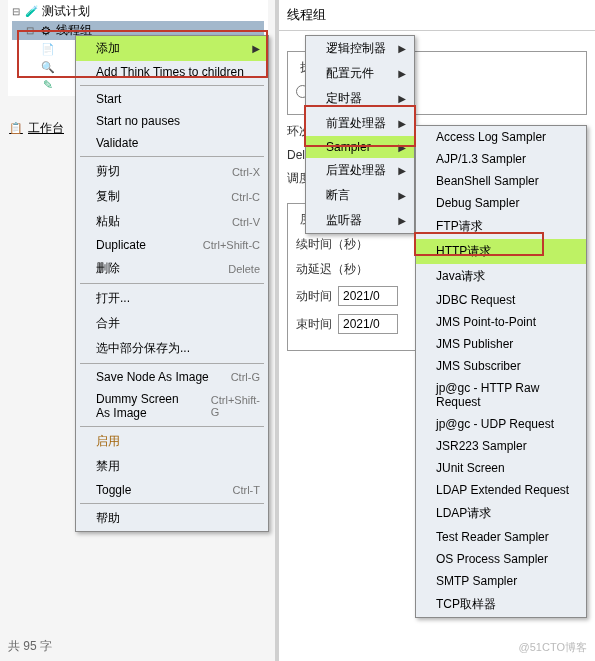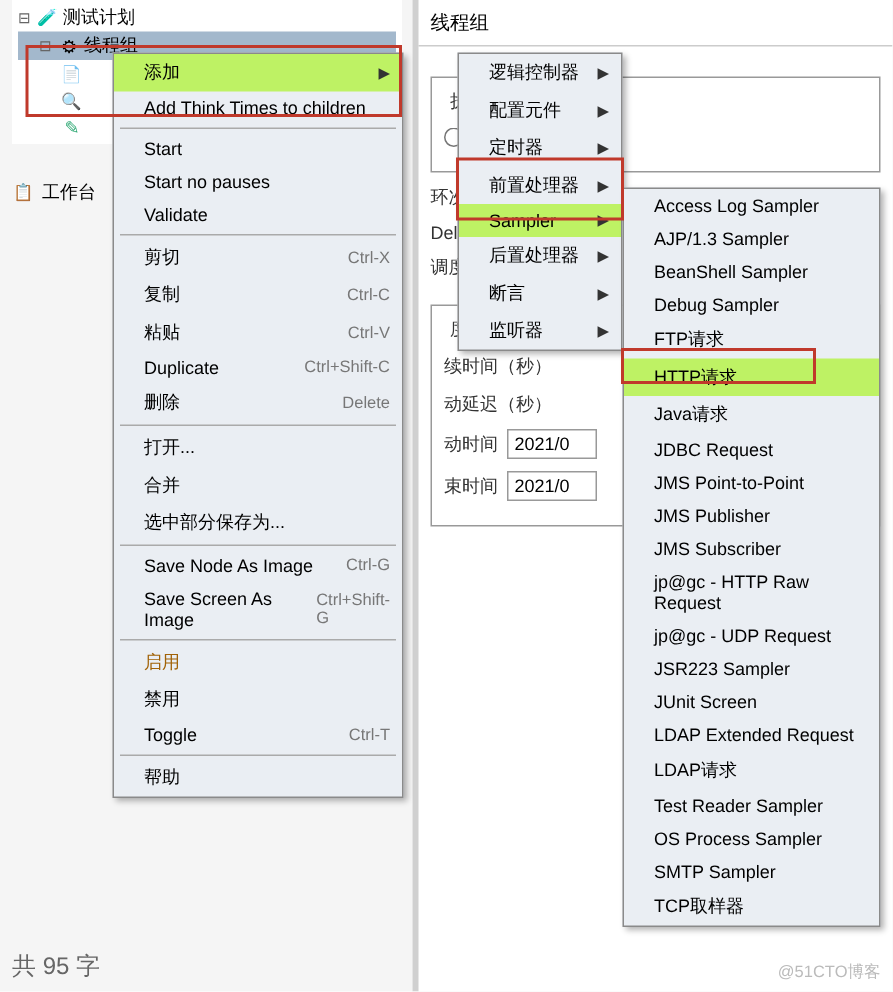--- a/index.html
+++ b/index.html
@@ -7,21 +7,21 @@
 
 .tree-panel { position: absolute; left: 8px; top: 0; width: 260px; background: #fff; }
 .tree-root { padding: 2px 4px; }
 .tree-node { display: flex; align-items: center; gap: 2px; padding: 1px 0; }
 .tree-node.selected { background: #a3b8cc; }
 .tree-icon { width: 16px; height: 16px; display: inline-flex; align-items: center; justify-content: center; }
 .toggle { width: 10px; font-size: 10px; color: #666; }
 .indent-1 { padding-left: 14px; }
 .indent-2 { padding-left: 28px; }
 
-.workbench { position: absolute; left: 8px; top: 120px; display: flex; align-items: center; gap: 4px; }
+.workbench { position: absolute; left: 8px; top: 120px; display: flex; align-items: center; gap: 4px; text-decoration: underline; }
 
 .right-panel { position: absolute; left: 275px; top: 0; right: 0; height: 100%; background: #fff; border-left: 4px solid #d0d0d0; }
 .panel-title { border-bottom: 1px solid #ccc; padding: 6px 8px; font-size: 13px; }
 .panel-body { padding: 8px; color: #333; }
 .panel-body .row { display: flex; align-items: center; gap: 6px; margin: 8px 0; }
 .panel-body input[type=text] { border: 1px solid #999; padding: 2px 4px; width: 60px; }
 .panel-body input[type=checkbox] { margin-right: 4px; }
 .section-box { border: 1px solid #999; padding: 8px; margin: 6px 0; }
 .section-title { margin-top: -16px; background: #fff; display: inline-block; padding: 0 4px; }
 
@@ -37,21 +37,21 @@
 .menu1 { left: 75px; top: 35px; width: 194px; }
 .menu2 { left: 305px; top: 35px; width: 110px; }
 .menu3 { left: 415px; top: 125px; width: 172px; }
 
 
 .redbox { position: absolute; border: 2px solid #c0392b; pointer-events: none; }
 .rb1 { left: 17px; top: 30px; width: 251px; height: 48px; }
 .rb2 { left: 304px; top: 105px; width: 112px; height: 42px; }
 .rb3 { left: 414px; top: 232px; width: 130px; height: 24px; }
 
-.footer { position: absolute; left: 8px; bottom: 6px; color: #666; font-size: 16px; }
+.footer { position: absolute; left: 8px; bottom: 6px; color: #666; font-size: 12px; }
 .watermark { position: absolute; right: 8px; bottom: 6px; color: #bbb; font-size: 11px; }
 
 .icon-gear::before { content: "⚙"; font-size: 12px; }
 .icon-doc::before { content: "📄"; font-size: 11px; }
 .icon-flask::before { content: "🧪"; font-size: 11px; }
 .icon-clip::before { content: "📋"; font-size: 11px; }
 .icon-search::before { content: "🔍"; font-size: 11px; }
 .icon-pencil::before { content: "✎"; font-size: 12px; color: #3a7; }
 </style>
 </head>
@@ -175,21 +175,21 @@
     </div>
   <div class="menu-item">
       <span>选中部分保存为...</span>
     </div>
   <div class="menu-sep"></div>
   <div class="menu-item">
       <span>Save Node As Image</span>
       <span class="menu-shortcut">Ctrl-G</span>
     </div>
   <div class="menu-item">
-      <span>Save Screen As Image</span>
+      <span>Dummy Screen As Image</span>
       <span class="menu-shortcut">Ctrl+Shift-G</span>
     </div>
   <div class="menu-sep"></div>
   <div class="menu-item disabled">
       <span>启用</span>
     </div>
   <div class="menu-item">
       <span>禁用</span>
     </div>
   <div class="menu-item">

